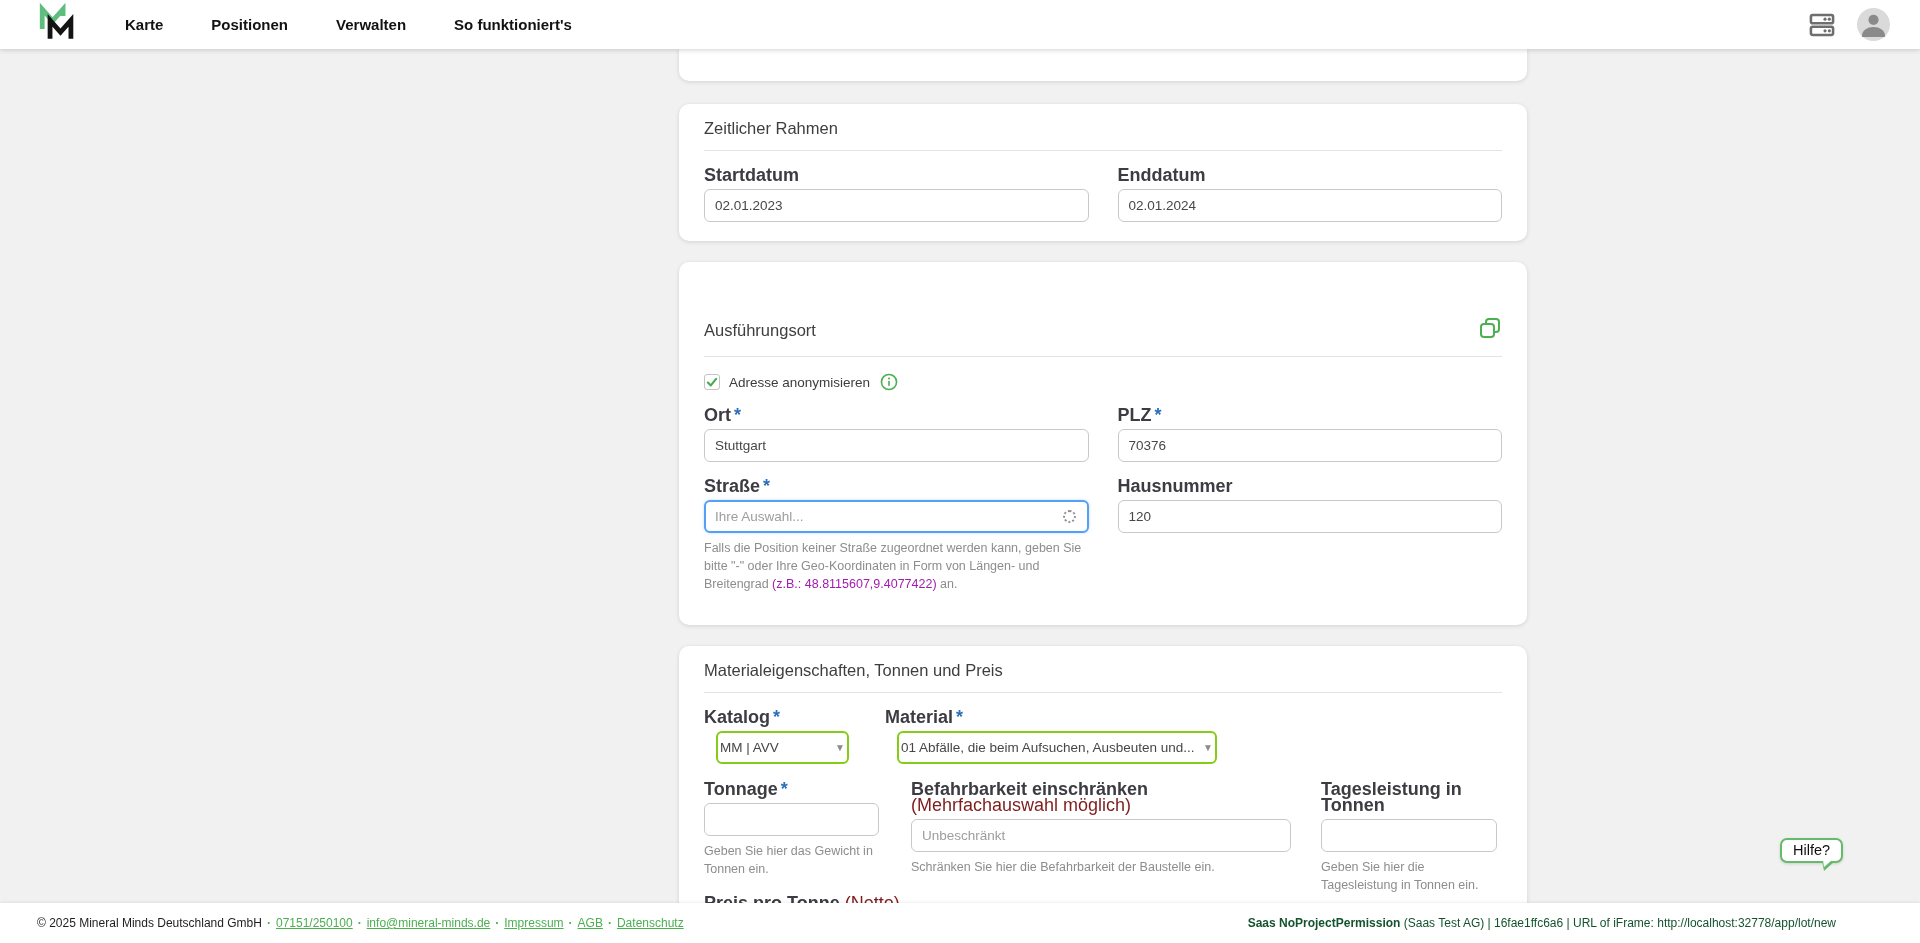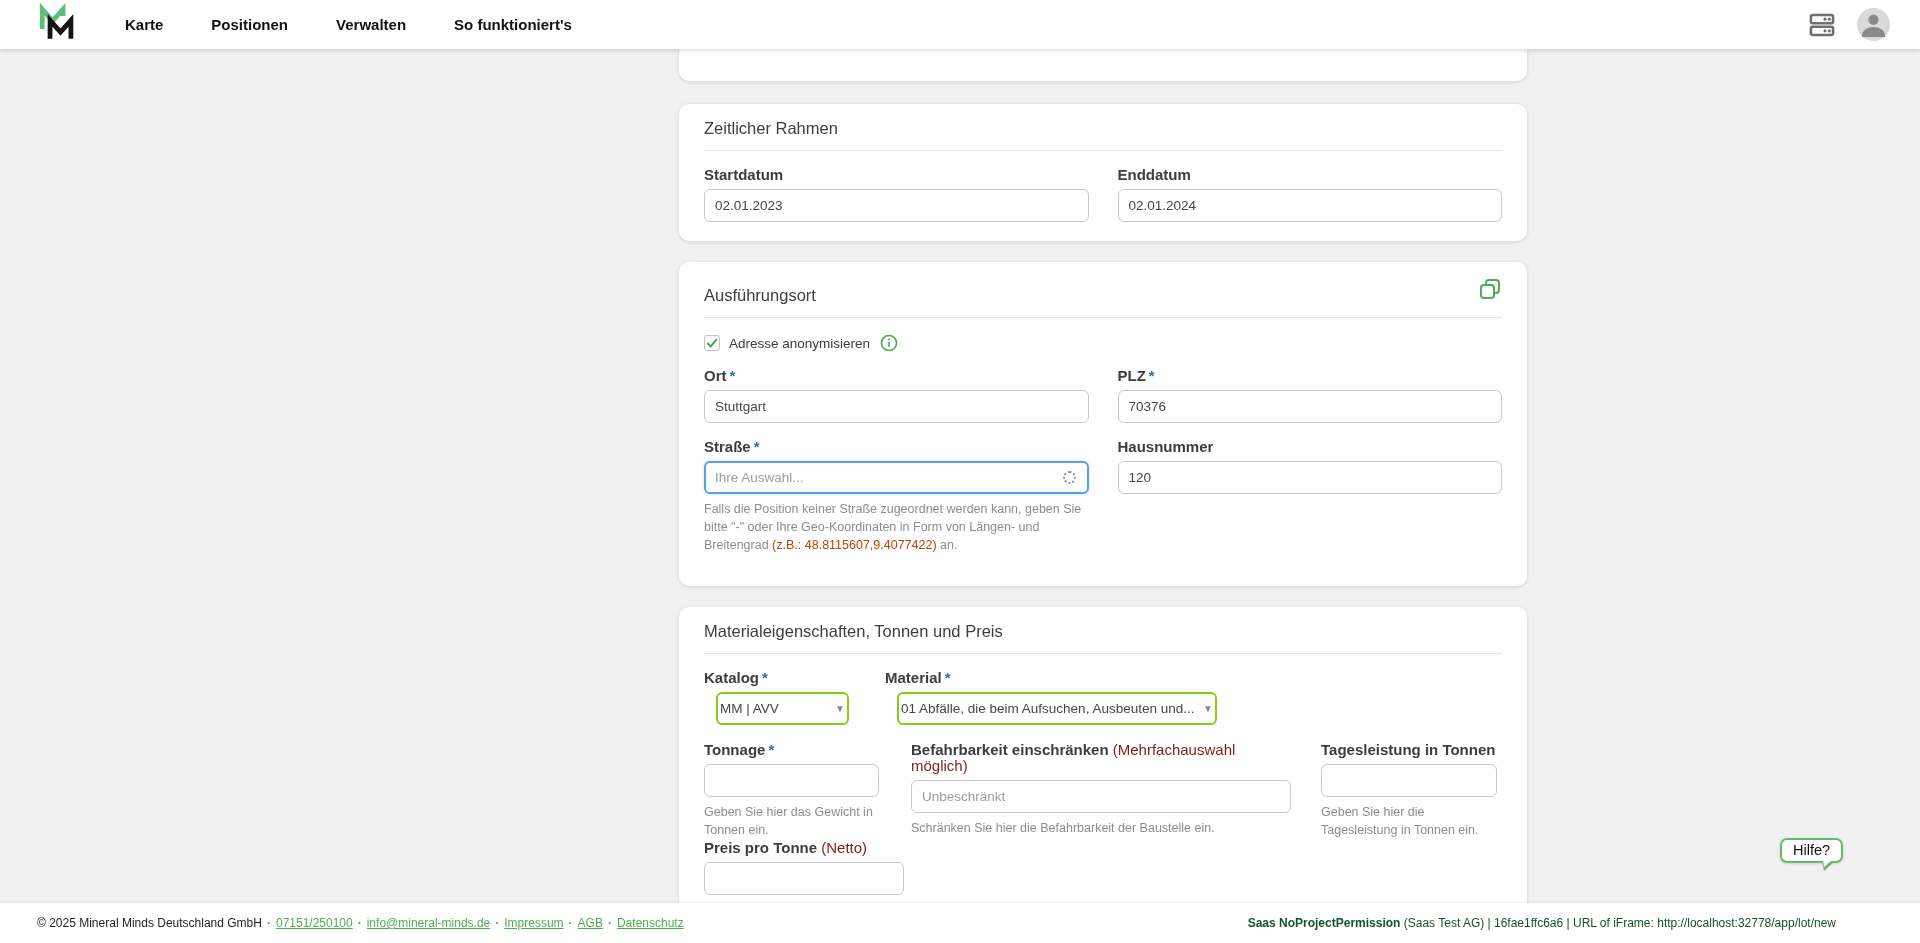--- a/index.html
+++ b/index.html
@@ -26,44 +26,44 @@
 
   
   .main { position:absolute; top:49px; left:679px; width:848px; }
   .card {
     background:#fff; border-radius:10px;
     box-shadow:0 1px 4px rgba(0,0,0,.13);
   }
   .card-partial { height:32px; border-radius:0 0 10px 10px; margin-bottom:23px; }
   .card-pad { padding:15px 25px 19px 25px; margin-bottom:21px; }
   .card-title { font-size:16.5px; color:#3e3e3e; line-height:19px; }
-  .title-row { display:flex; align-items:flex-end; justify-content:space-between; }
+  .title-row { display:flex; align-items:center; justify-content:space-between;margin-top:39px; }
   .divider { height:1px; background:#e4e4e4; margin-top:12px; }
 
   .grid2 { display:grid; grid-template-columns:1fr 1fr; column-gap:29px; }
   .field-label {
     margin-top:16px; margin-bottom:6px;
-    font-size:15px; font-weight:700; color:#3c3c42; line-height:16px;
+    font-size:18px; font-weight:700; color:#3c3c42; line-height:16px;
   }
   .req { color:#2e6fb7; margin-left:3px; font-weight:700; }
   .hint { font-weight:400; color:#7f1d1d; }
   .input {
     width:100%; height:33px; border:1px solid #c9c9c9; border-radius:6px;
     padding:0 10px; font-size:13.5px; color:#474747; background:#fff;
     font-family:inherit; outline:none;
   }
   .input::placeholder { color:#9d9d9d; }
   .input-wrap { position:relative; }
   .input.focused { border:2px solid #54a0f4; box-shadow:0 0 3px rgba(80,150,240,.35); padding:0 9px; }
   .spinner {
     position:absolute; right:13px; top:50%; margin-top:-7px;
     width:13px; height:13px; border:2px dotted #8f8f8f; border-radius:50%;
   }
   .helper { font-size:12.5px; color:#8d8d8d; line-height:1.42; margin-top:7px; }
-  .helper .muted { color:#c2410c; }
+  .helper .muted { color:#a21caf; }
 
   
   .check-row { display:flex; align-items:center; margin-top:16px; gap:9px; }
   .checkbox {
     width:16px; height:16px; border:1px solid #c3c3c3; border-radius:3px;
     background:#fff; display:flex; align-items:center; justify-content:center; cursor:pointer;
   }
   .check-label { font-size:13.5px; color:#3c3c3c; }
   .info-btn { width:18px; height:18px; margin-left:1px; cursor:pointer; display:flex; }
 

